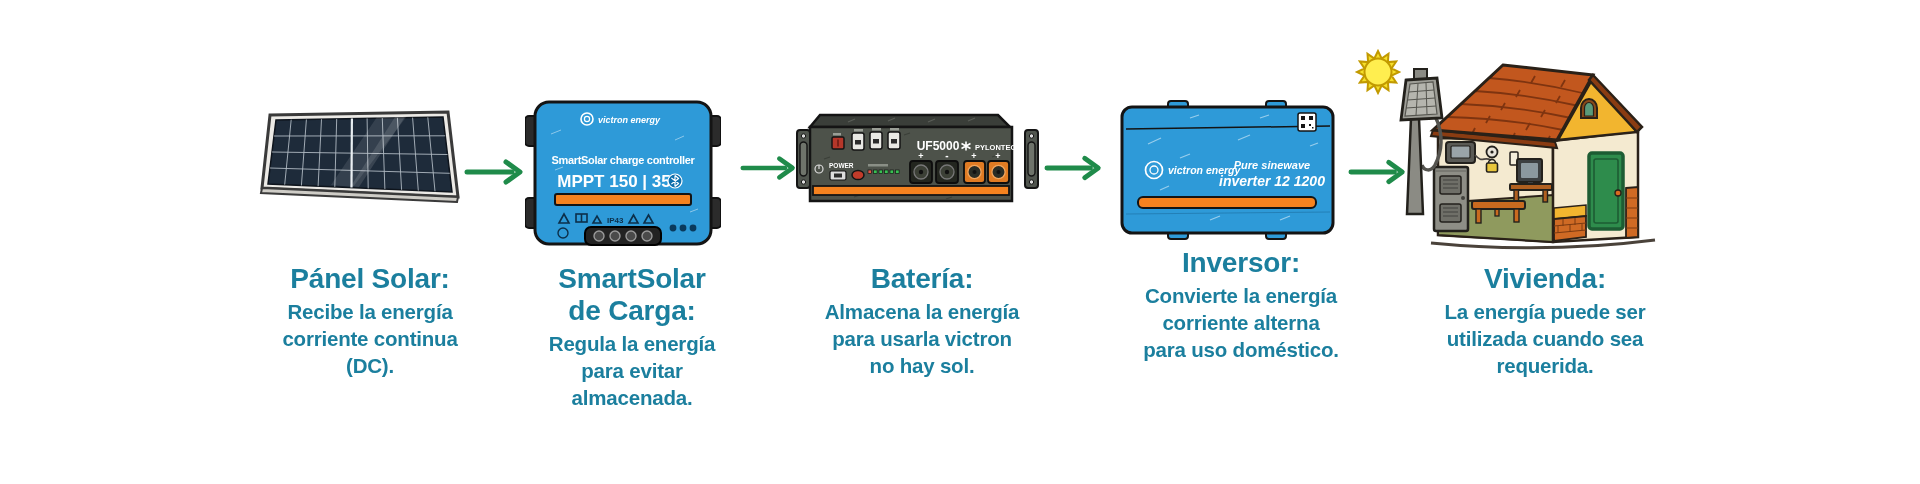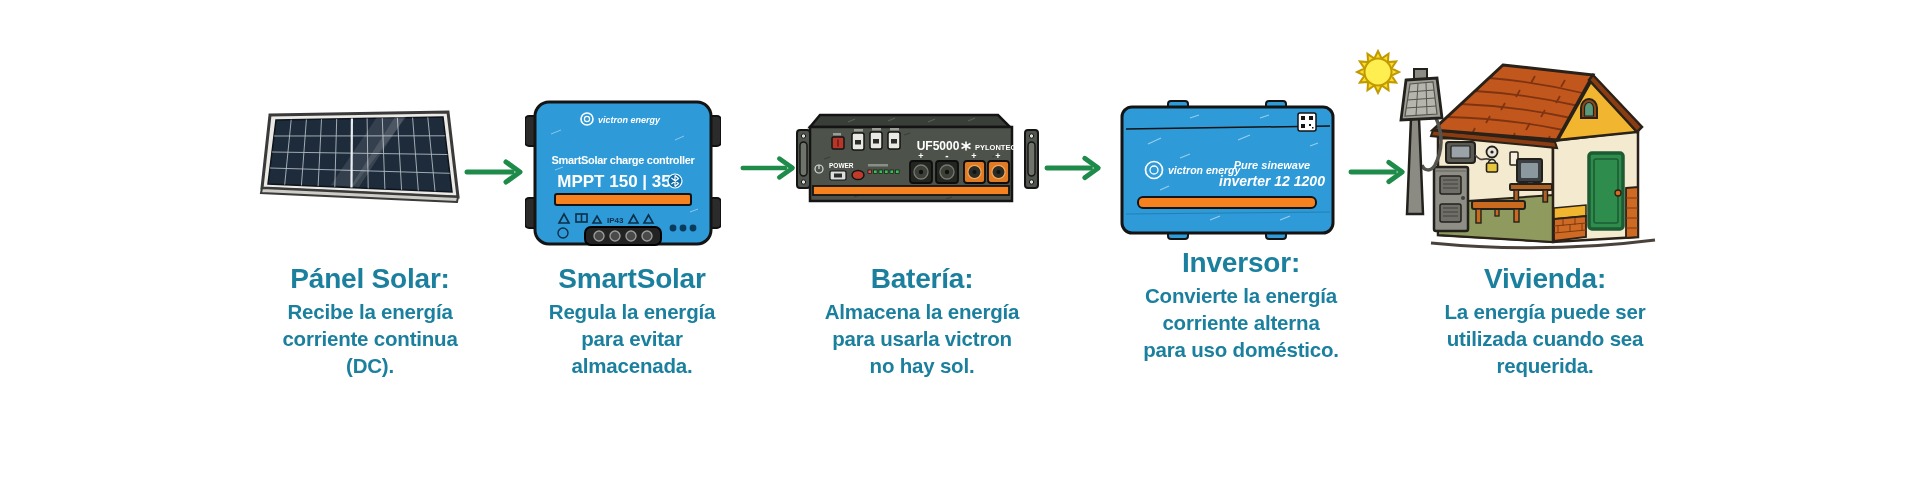--- a/index.html
+++ b/index.html
@@ -370,20 +370,21 @@
       </div>
     <div class="step-desc">
         <div>Recibe la energía</div>
         <div>corriente continua</div>
         <div>(DC).</div>
       </div>
   </div>
   <div class="step-label" style="left:482px;top:263px">
     <div class="step-title">
         <div>SmartSolar</div>
+        <div>de Carga:</div>
       </div>
     <div class="step-desc">
         <div>Regula la energía</div>
         <div>para evitar</div>
         <div>almacenada.</div>
       </div>
   </div>
   <div class="step-label" style="left:772px;top:263px">
     <div class="step-title">
         <div>Batería:</div>

